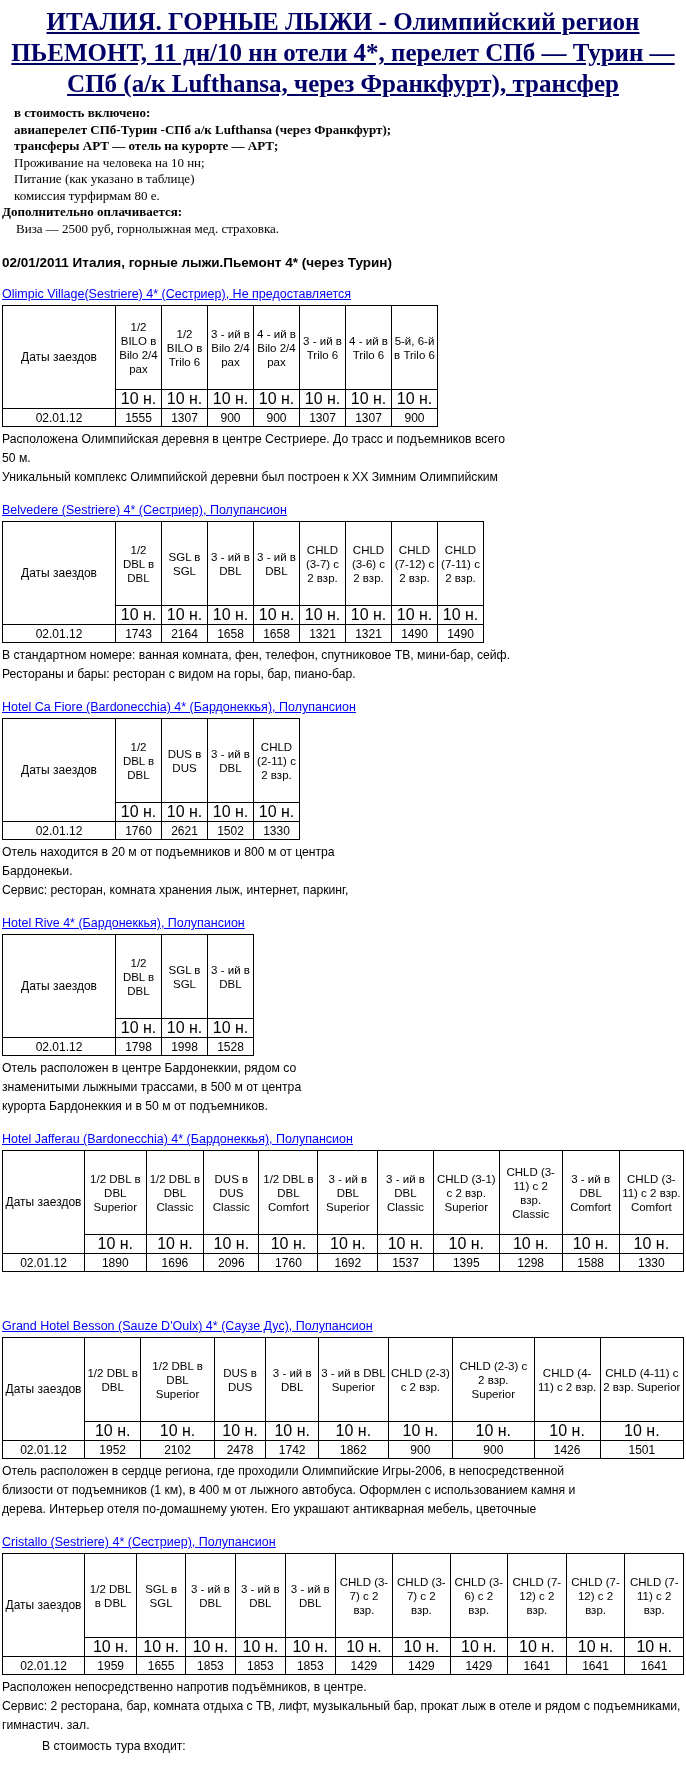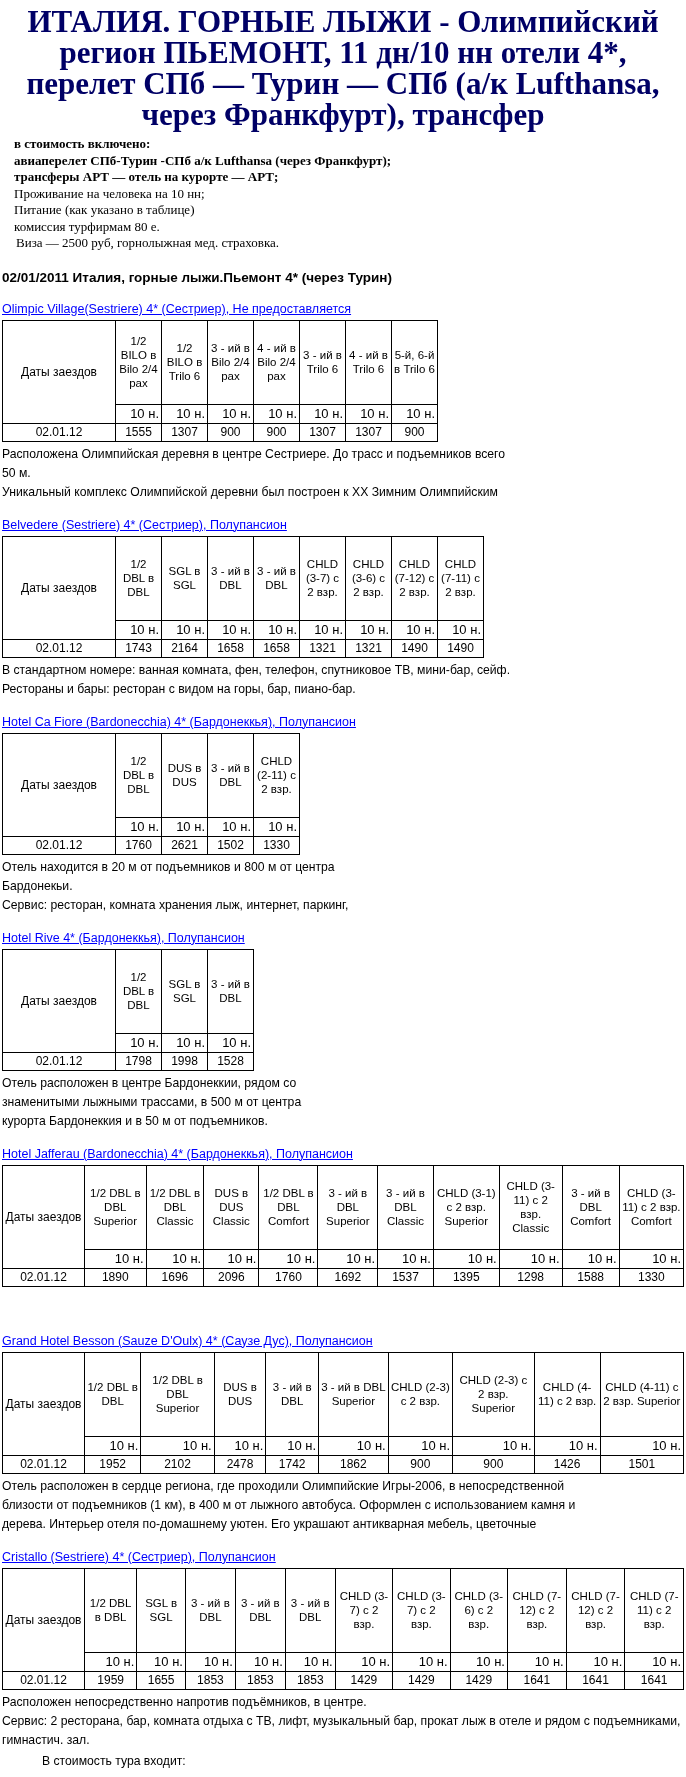--- a/index.html
+++ b/index.html
@@ -8,25 +8,26 @@
     background: #ffffff;
     color: #000000;
     font-family: "Liberation Sans", sans-serif;
   }
   .page { padding: 2px 2px 10px 2px; }
 
   
   h1.title {
     font-family: "Liberation Serif", serif;
     font-weight: bold;
-    font-size: 31px;
+    font-size: 25px;
     line-height: 31px;
     text-align: center;
     color: #000066;
     padding: 4px 6px 0 6px;
+    text-decoration: underline;
   }
 
   
   .intro {
     font-family: "Liberation Serif", serif;
     font-size: 13px;
     line-height: 16.5px;
     margin-top: 6px;
   }
   .intro .line { color: #000; }
@@ -63,21 +64,21 @@
     text-align: center;
     vertical-align: middle;
     font-size: 11.5px;
     line-height: 14px;
     padding: 1px 2px;
   }
   .price-table .date-col { width: 113px; font-size: 12px; }
   .price-table.full .date-col { width: 82px; }
   .price-table .col-hdr { height: 84px; min-width: 45px; }
   .price-table:not(.full) .col-hdr { width: 46px; }
-  .price-table .dur { height: 19px; font-size: 13px; text-align: right; }
+  .price-table .dur { height: 19px; font-size: 16px; }
   .price-table tbody td { height: 18px; font-size: 12px; }
   .hotel-desc {
     margin-top: 3px;
     font-size: 12.2px;
     line-height: 19px;
   }
 
   
   .itinerary { margin-top: 2px; margin-left: 40px; }
   .itinerary-heading { font-size: 12.2px; line-height: 19px; }
@@ -89,20 +90,21 @@
 
   <h1 class="title">ИТАЛИЯ. ГОРНЫЕ ЛЫЖИ -  Олимпийский регион ПЬЕМОНТ, 11 дн/10 нн  отели 4*,  перелет СПб — Турин — СПб (а/к Lufthansa, через Франкфурт), трансфер</h1>
 
   <div class="intro">
     <div class="line b ind">в стоимость включено:</div>
     <div class="line b ind">авиаперелет СПб-Турин -СПб а/к Lufthansa (через Франкфурт);</div>
     <div class="line b ind">трансферы АРТ — отель на курорте — АРТ;</div>
     <div class="line ind">Проживание на человека на 10 нн;</div>
     <div class="line ind">Питание (как указано в таблице)</div>
     <div class="line ind">комиссия турфирмам 80 е.</div>
+    <div class="line b">Дополнительно оплачивается:</div>
     <div class="line ind2">Виза — 2500 руб, горнолыжная мед. страховка.</div>
   </div>
 
   <div class="schedule-heading">02/01/2011 Италия, горные лыжи.Пьемонт 4* (через Турин)</div>
 
   <div class="hotels">
   <section class="hotel">
     <a class="hotel-link">Olimpic Village(Sestriere) 4* (Сестриер), Не предоставляется</a>
     <table class="price-table">
       <thead>

